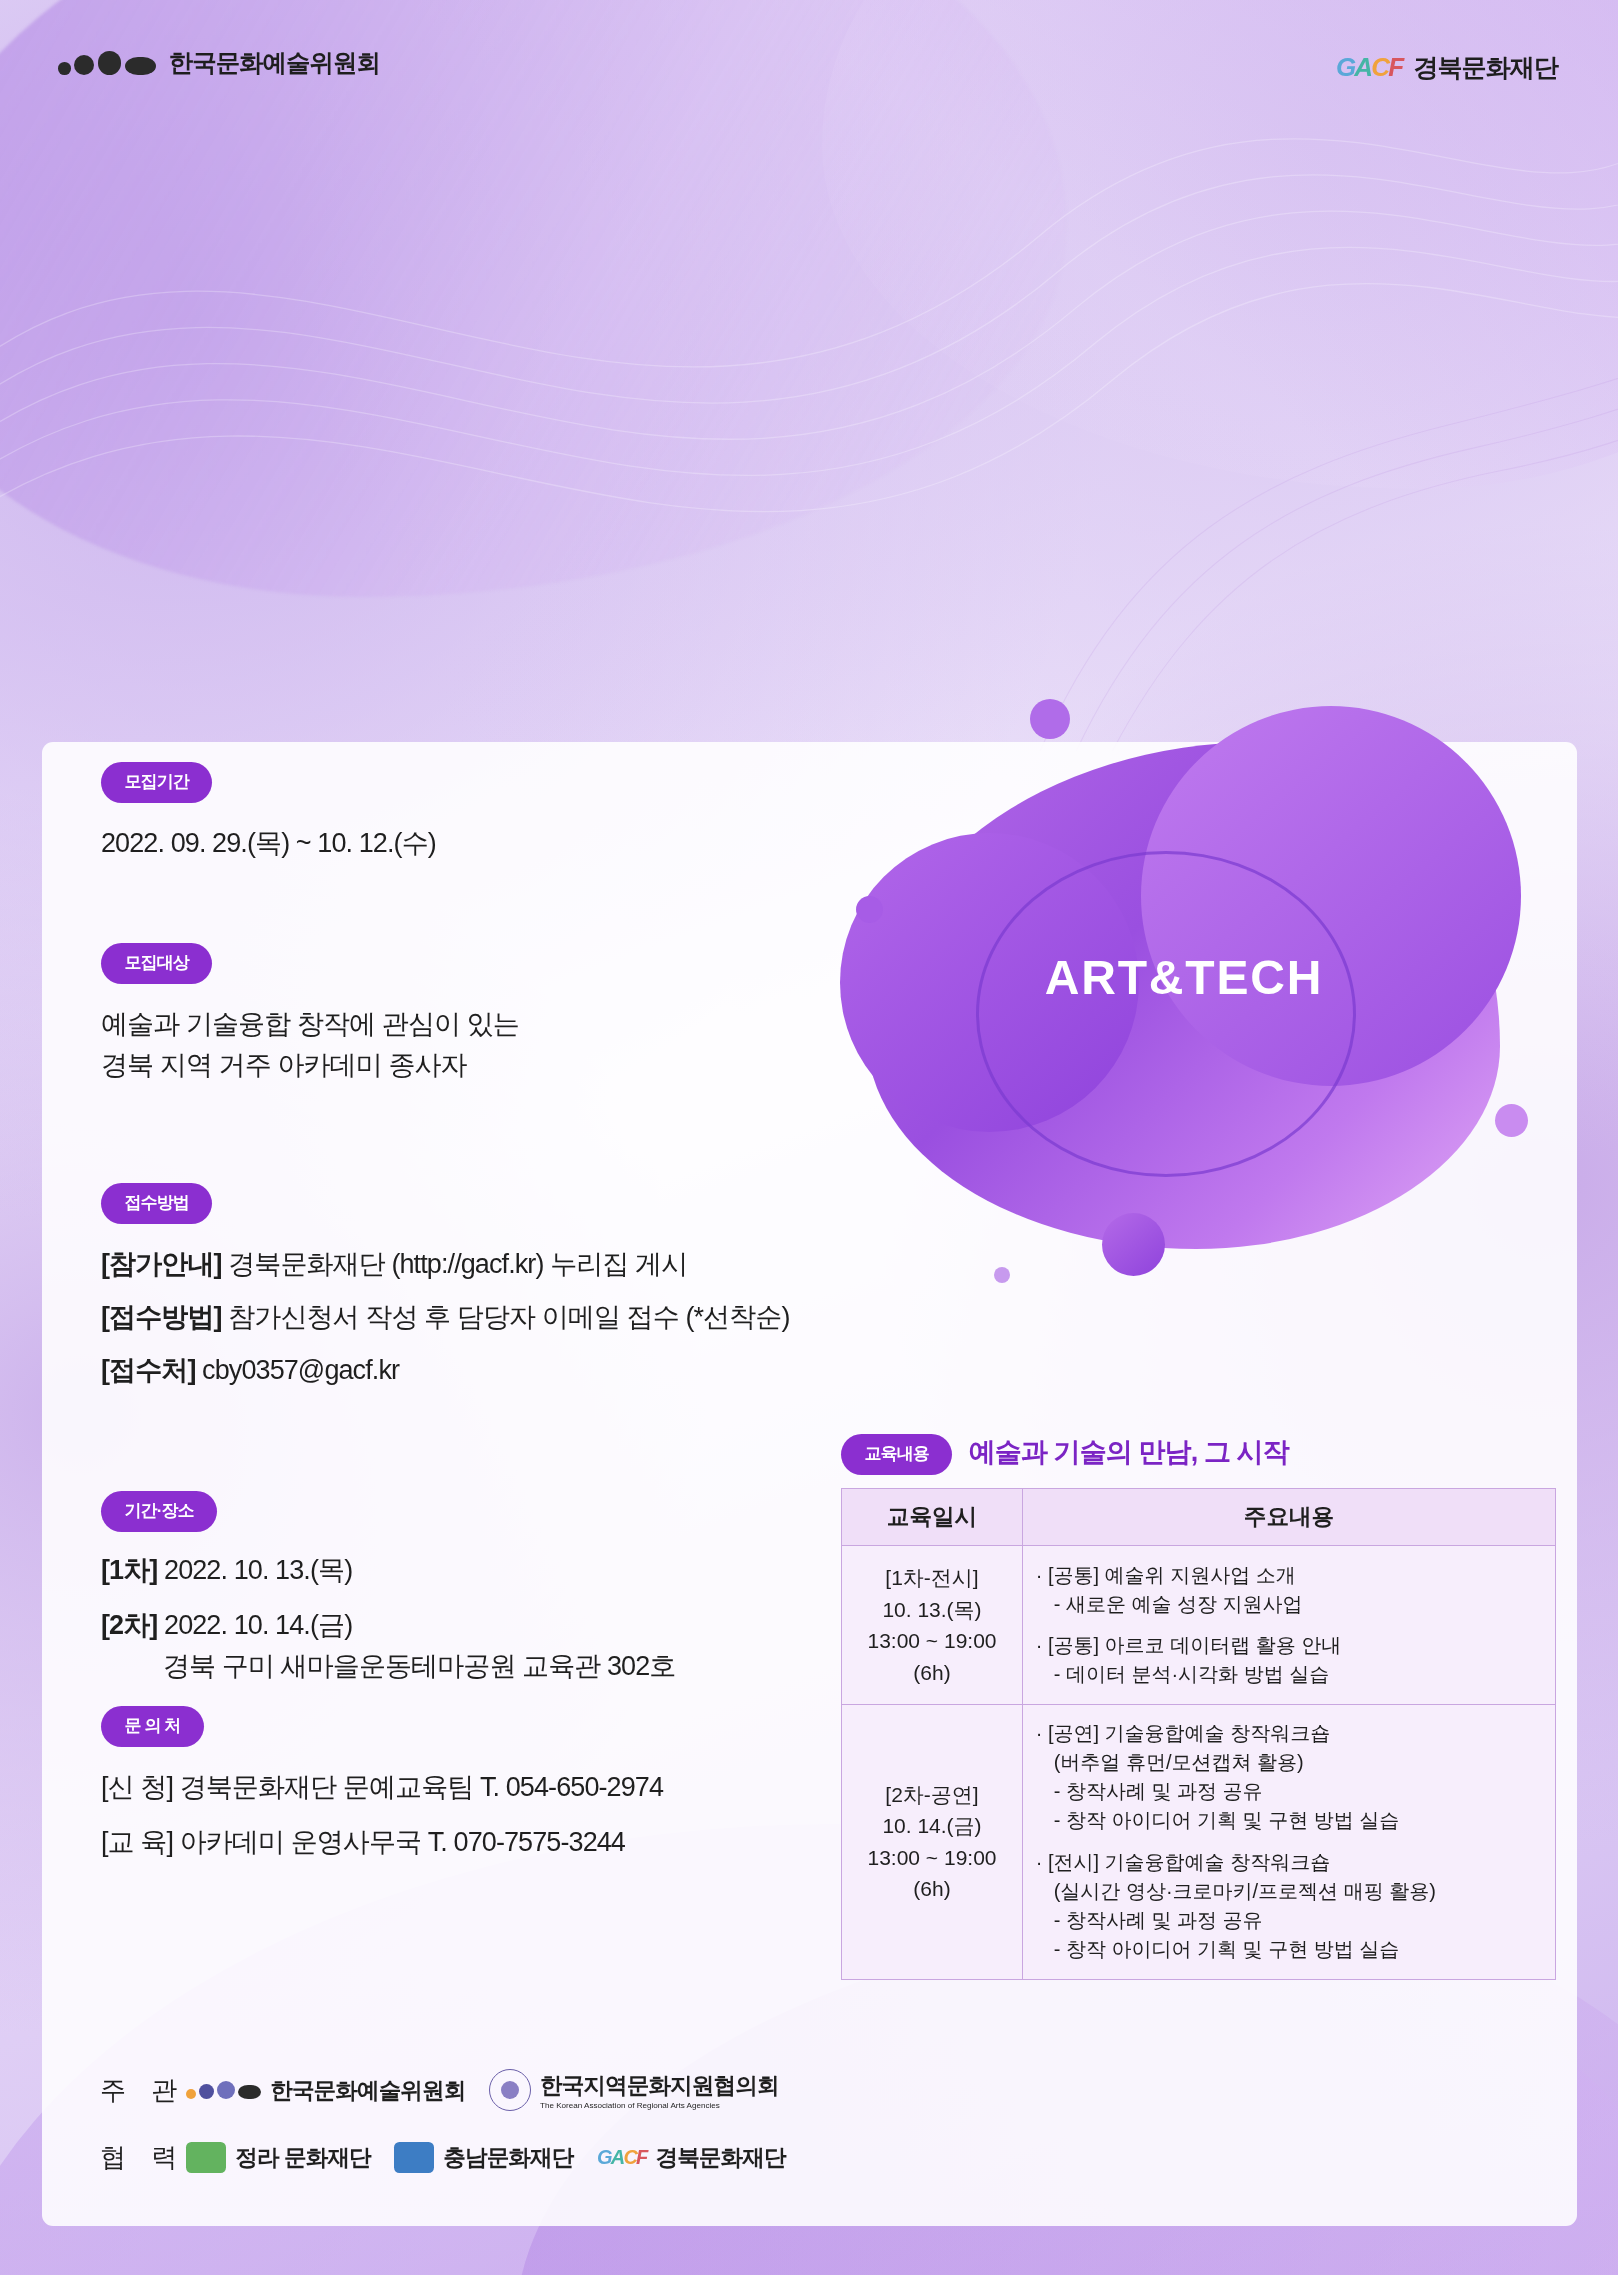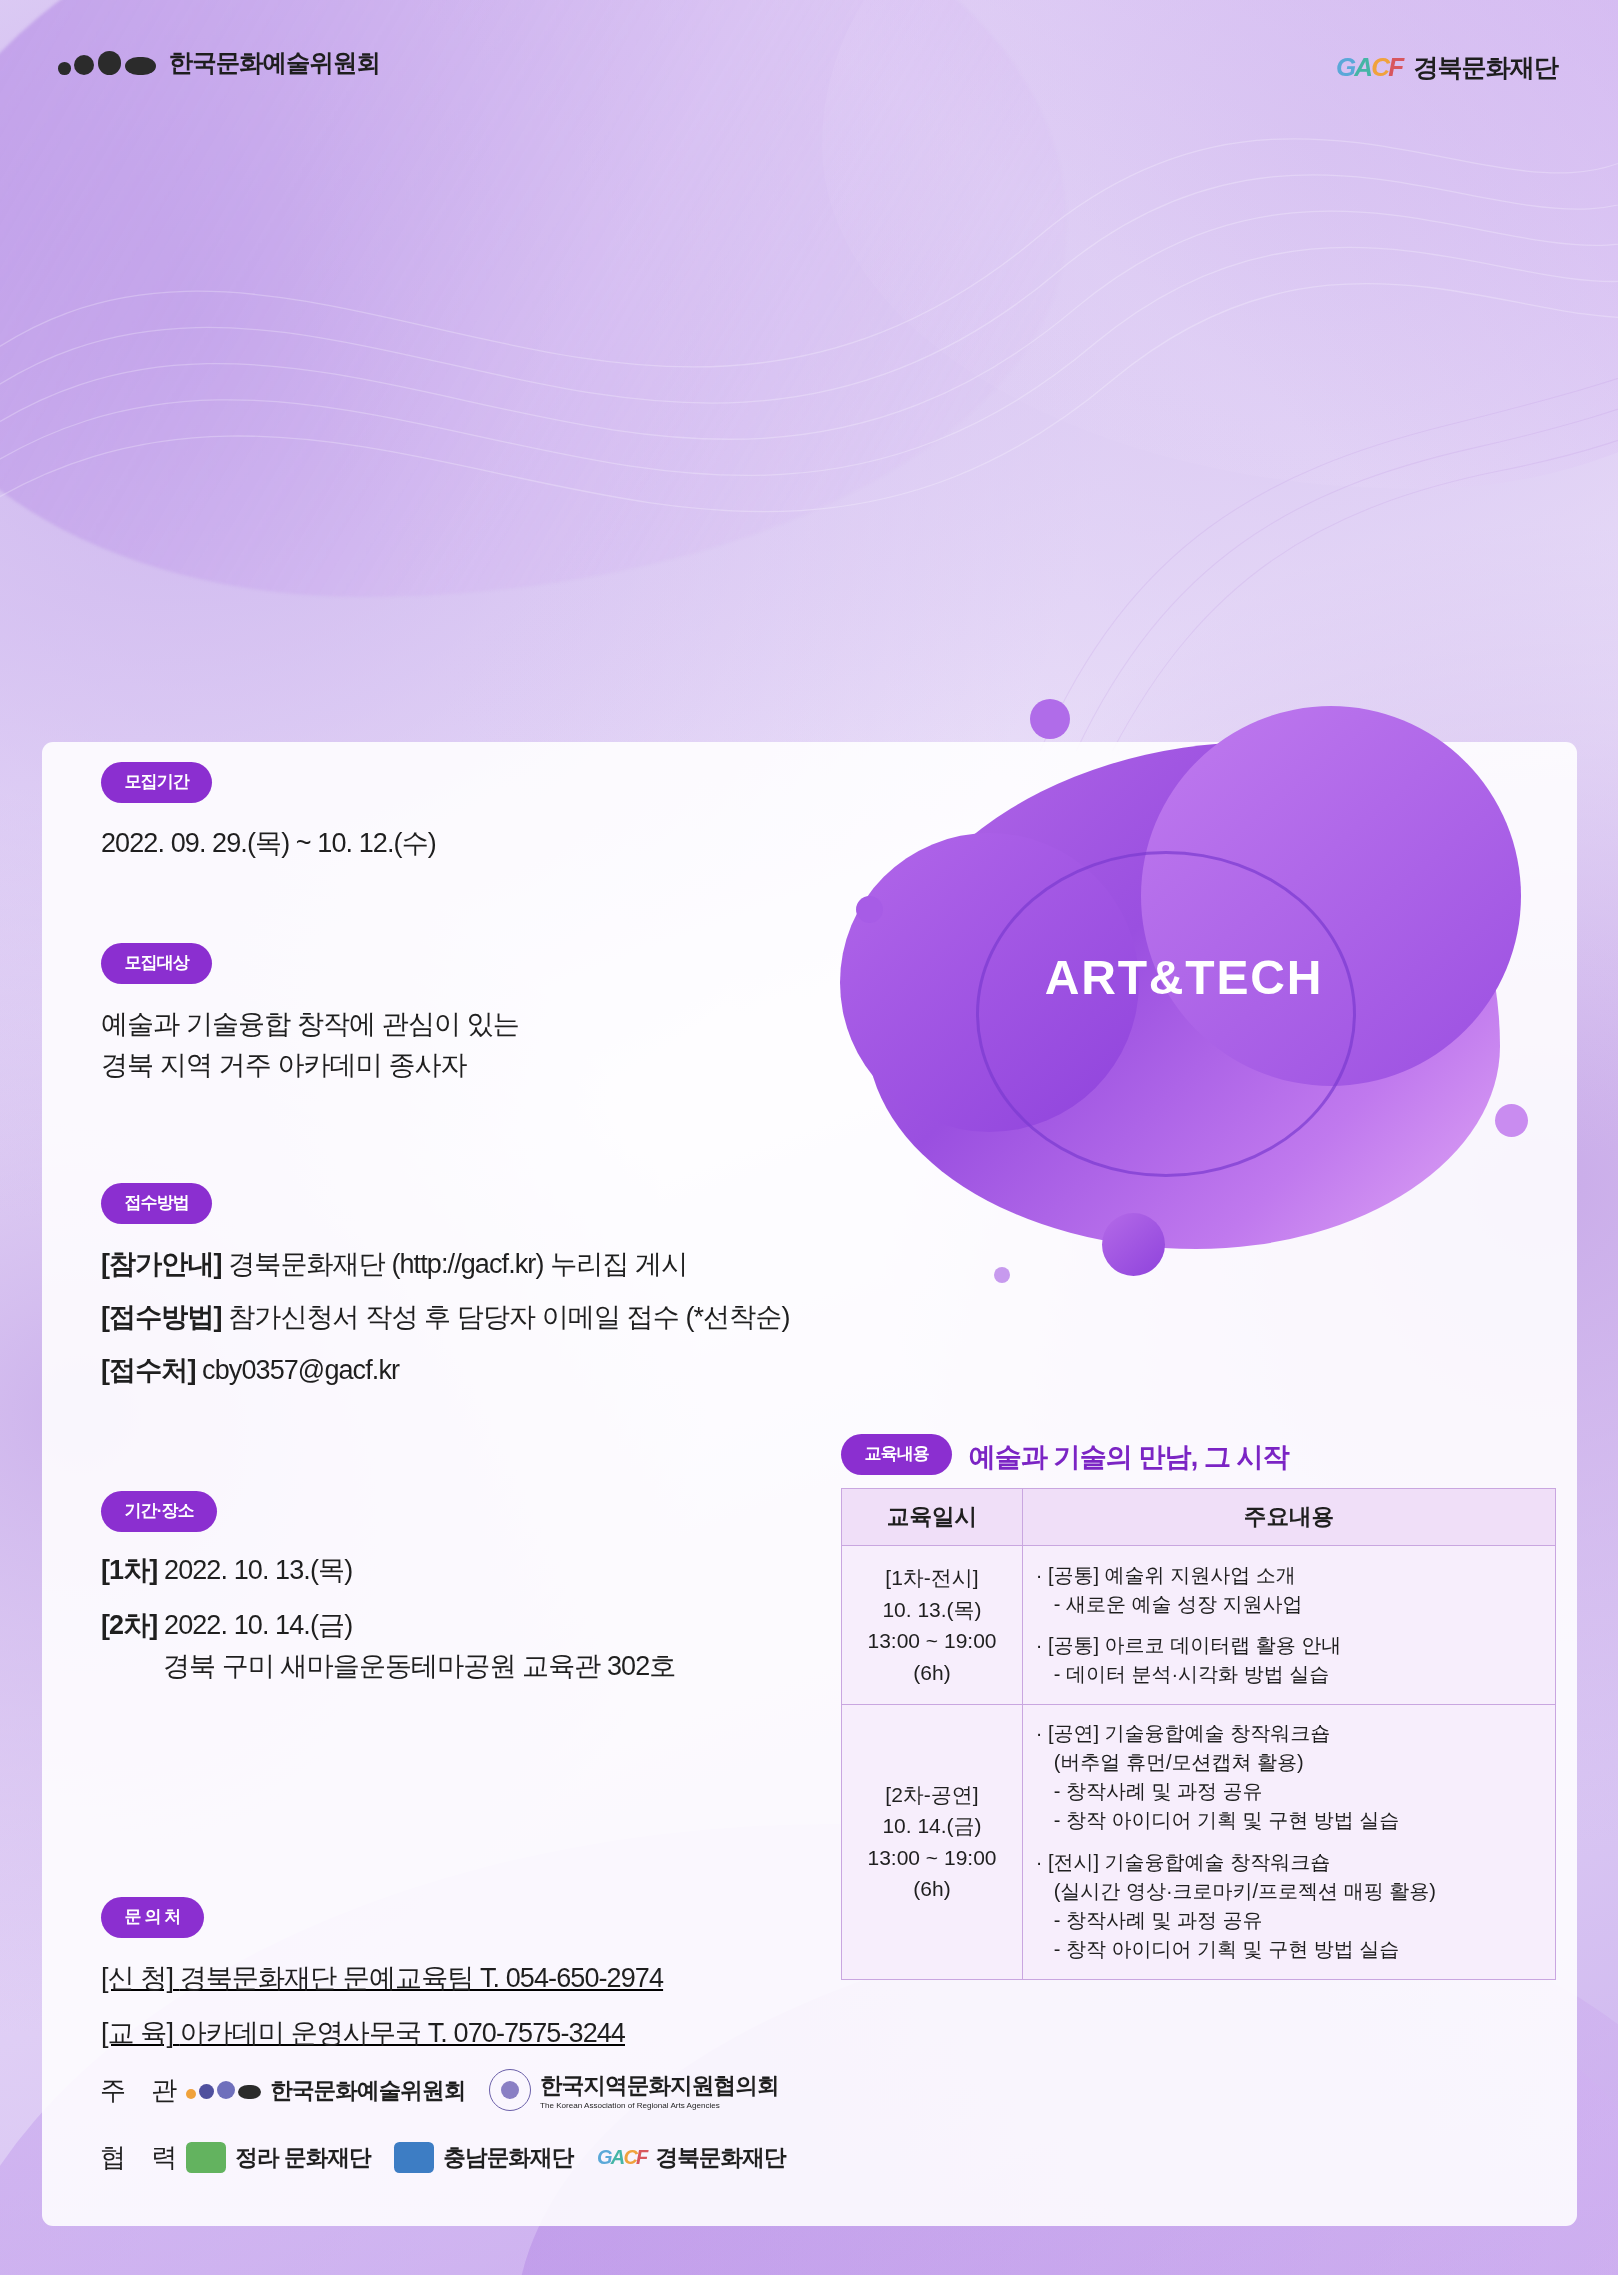--- a/index.html
+++ b/index.html
@@ -138,21 +138,21 @@
     padding:8.1px 23.5px 10px; border-radius:23.5px;
   }
   .sec { position:absolute; }
   .sec p { margin:0; color:#1f1f1f; }
 
   .body-txt { font-size:27px; line-height:1.5; color:#1f1f1f; letter-spacing:-0.9px; }
   .body-txt b { font-weight:bold; }
 
   
   .tablewrap { position:absolute; left:841px; top:1434px; width:715px; }
-  .tbl-head { display:flex; align-items:flex-end; gap:16.3px; margin-bottom:12.7px; }
+  .tbl-head { display:flex; align-items:flex-start; gap:16.3px; margin-bottom:12.7px; }
   .tbl-head .chip { background:#8b2fd0; }
   .tbl-head .sub { font-size:27px; font-weight:bold; color:#7b24c4; letter-spacing:-0.9px; }
   table.curri {
     width:715px; border-collapse:collapse; background:#f7eefc;
     font-size:20px; color:#1f1f1f;
   }
   table.curri th {
     background:#f0dff8; border:0.9px solid #c9a6e0; padding:12.7px 5.4px;
     font-size:22.6px; font-weight:bold;
   }
@@ -275,21 +275,21 @@
       <b>[1차]</b>
       <span>2022. 10. 13.(목)</span>
     </p>
     <p class="body-txt" style="margin-top:14.5px;">
       <b>[2차]</b>
       <span>2022. 10. 14.(금)</span>
     </p>
     <p class="body-txt" style="margin-left:62px;">경북 구미 새마을운동테마공원 교육관 302호</p>
   </div>
 
-  <div class="sec" style="left:101px; top:1897px;text-decoration:underline;">
+  <div class="sec" style="left:101px; top:1706px;">
     <span class="chip">문 의 처</span>
     <p class="body-txt" style="margin-top:20px;">
       <span>[신  청]</span>
       <span>경북문화재단 문예교육팀 T. 054-650-2974</span>
     </p>
     <p class="body-txt" style="margin-top:14.5px;">
       <span>[교  육]</span>
       <span>아카데미 운영사무국  T. 070-7575-3244</span>
     </p>
   </div>

